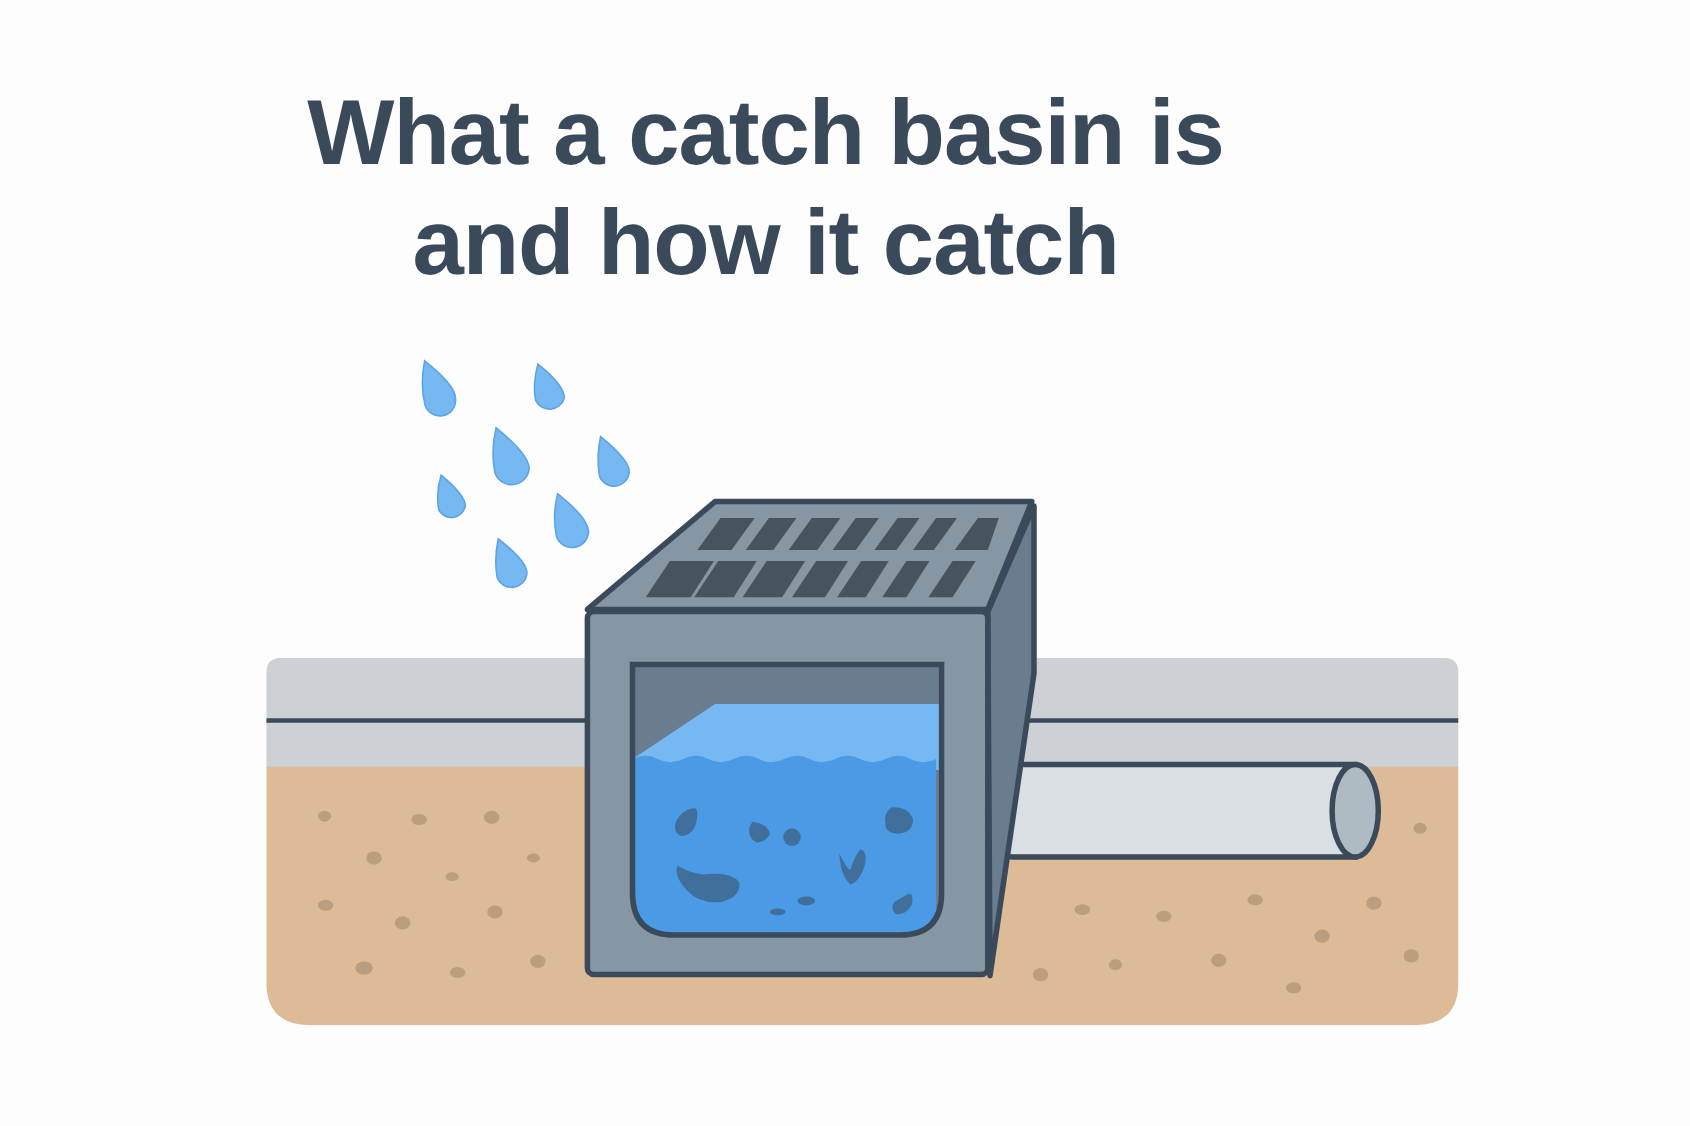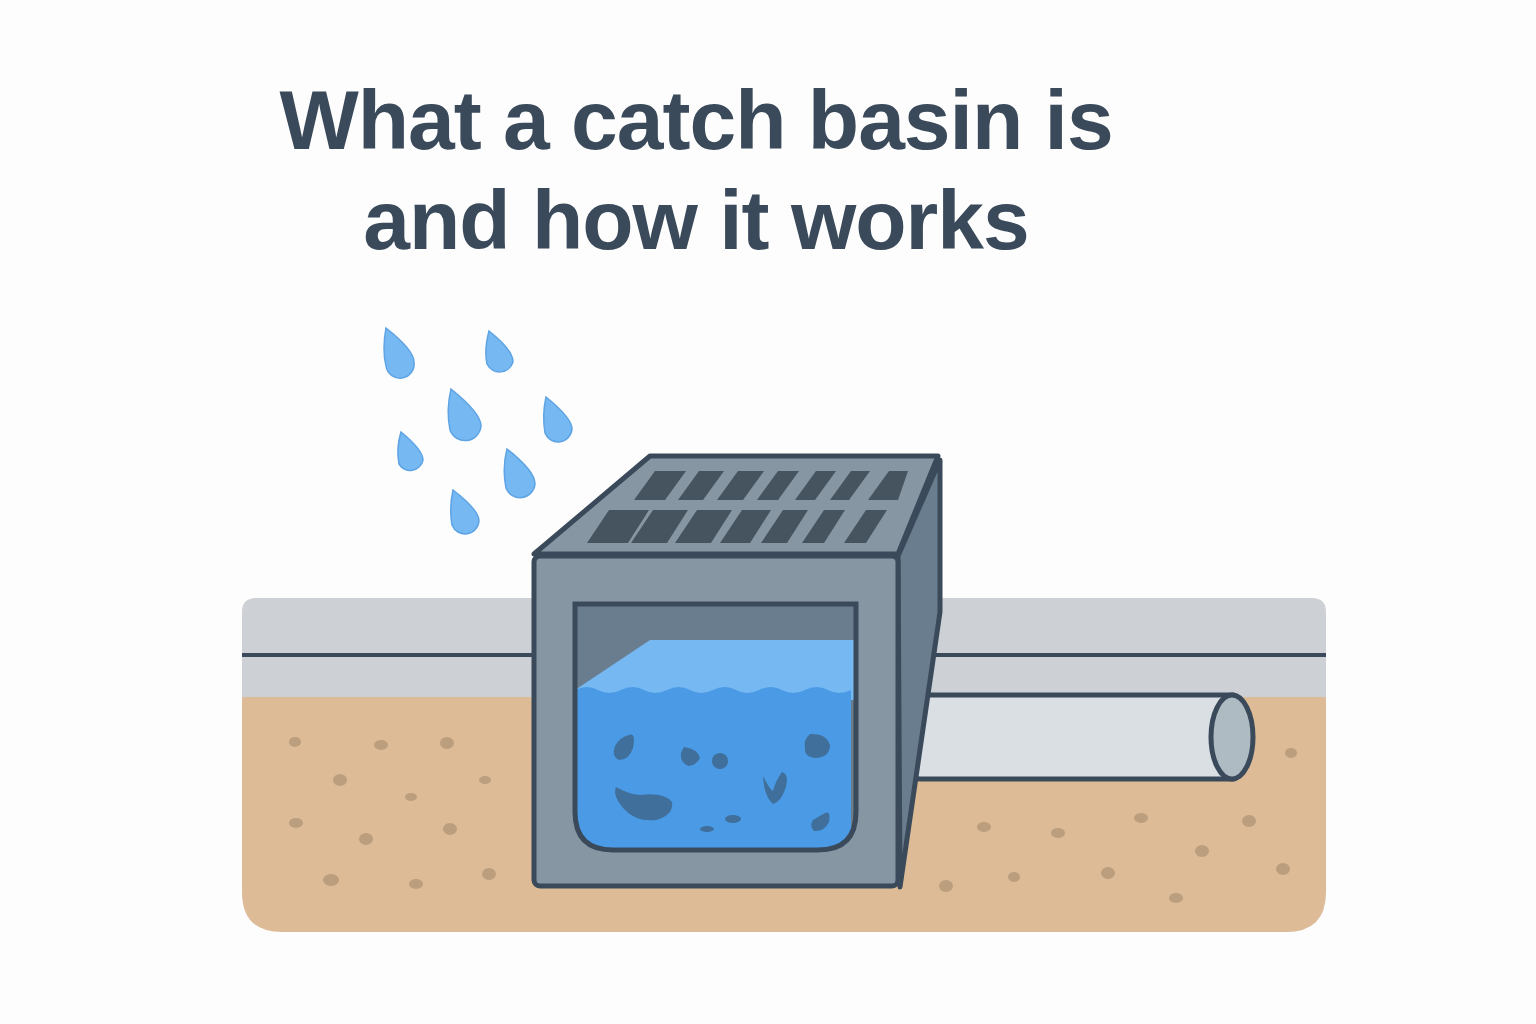--- a/index.html
+++ b/index.html
@@ -16,21 +16,21 @@
       letter-spacing: -1px;
     }
     .title span { display: block; }
     svg.illustration { position: absolute; left: 0; top: 0; }
   </style>
 </head>
 <body>
 
 <div class="title">
   <span>What a catch basin is</span>
-  <span>and how it works</span>
+  <span>and how it catch</span>
 </div>
 
 <svg class="illustration" width="1536" height="1024" viewBox="0 0 1536 1024">
   <defs>
     <clipPath id="groundClip">
       <path d="M256,598 H1312 Q1326,598 1326,612 V892 Q1326,932 1286,932 H282 Q242,932 242,892 V612 Q242,598 256,598 Z"></path>
     </clipPath>
     <clipPath id="chamberClip">
       <path d="M575,604 H856 V812 Q856,850 818,850 H613 Q575,850 575,812 Z"></path>
     </clipPath>

